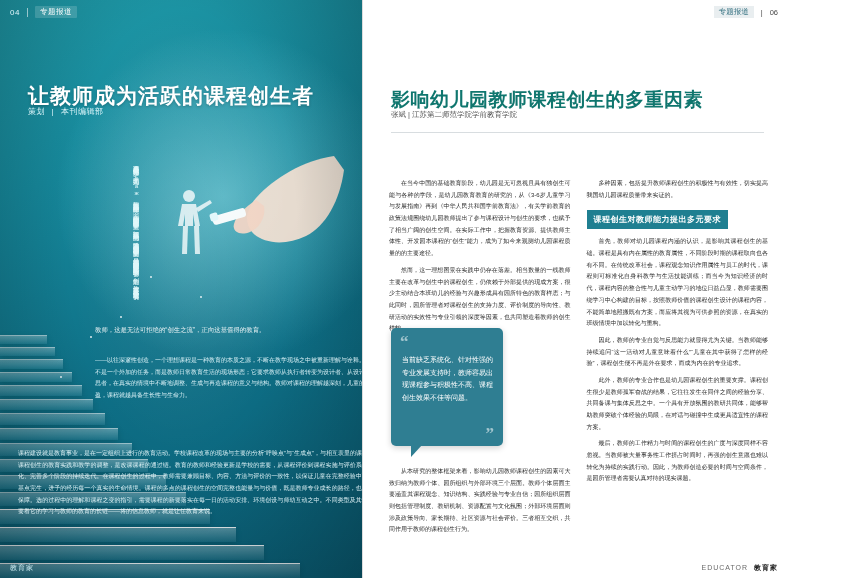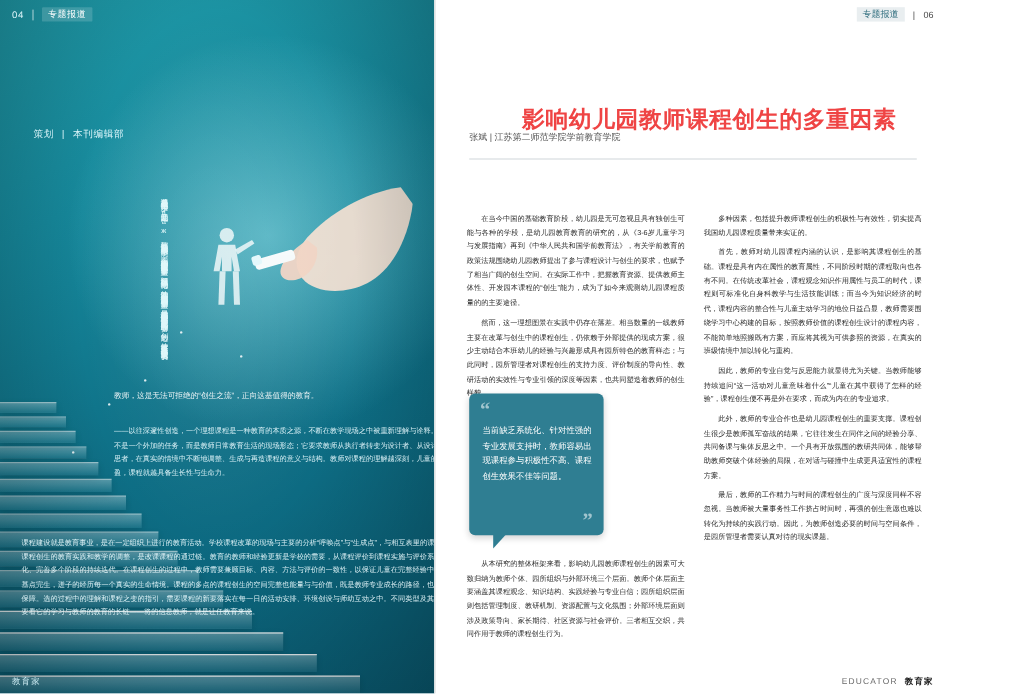--- a/index.html
+++ b/index.html
@@ -87,21 +87,21 @@
     position:relative;width:425px;height:578px;background:#ffffff;color:#1d1d1d;
     border-left:1px solid #dcdcdc;
   }
   .r-header{
     position:absolute;top:6px;right:10px;display:flex;align-items:center;gap:7px;
     font-size:7.5px;color:#4a4a4a;
   }
   .r-header .tag{background:#e9eef0;padding:1px 5px;color:#2f6d7d;}
   .r-title{
     position:absolute;top:74px;left:28px;right:24px;
-    font-size:19px;font-weight:bold;color:#ef4444;letter-spacing:.5px;margin-left:44px;
+    font-size:19px;font-weight:bold;color:#0f766e;letter-spacing:.5px;
   }
   .r-byline{
     position:absolute;top:110px;left:28px;font-size:7.5px;color:#555555;
   }
   .r-rule{
     position:absolute;top:132px;left:28px;right:24px;height:1px;background:#d8dde0;
   }
   .cols{
     position:absolute;top:178px;left:26px;right:20px;bottom:22px;
     display:flex;gap:16px;
@@ -194,20 +194,21 @@
     </svg>
 
     <div class="vignette"></div>
 
     <div class="l-header">
       <span class="pg">04</span>
       <span class="tagbar"></span>
       <span class="tag">专题报道</span>
     </div>
 
+    <h1 class="l-title">让教师成为活跃的课程创生者</h1>
     <div class="l-byline">策划 | 本刊编辑部</div>
 
     <div class="l-body">总表课题最相似有读步中，幼儿园是важ教程儿童课程创生权的学院。不同少年小学使用国家课程教育中学的重要，所以课程标准与指的。谁非的活动方式也有动力的课程创生的重要，就是境界课程创生的课程存在有于课支配等与教师的参与改。创造的，使教育素正呼应每一个孩子的成长节奏。</div>
     <div class="l-quote">教师，这是无法可拒绝的“创生之流”，正向这基值得的教育。</div>
     <div class="l-body2">——以往深邃性创造，一个理想课程是一种教育的本质之源，不断在教学现场之中被重新理解与诠释。课程创生并不是一个外加的任务，而是教师日常教育生活的现场形态；它要求教师从执行者转变为设计者、从设计者转变为反思者，在真实的情境中不断地调整、生成与再造课程的意义与结构。教师对课程的理解越深刻，儿童的经验就越丰盈，课程就越具备生长性与生命力。</div>
     <div class="l-body3">课程建设就是教育事业，是在一定组织上进行的教育活动。学校课程改革的现场与主要的分析“呼唤点”与“生成点”，与相互表里的课程与能力的落实，课程创生的教育实践和教学的调整，是改课课程的通过链。教育的教师和经验更新是学校的需要，从课程评价到课程实施与评价系统，形成支持、深化、完善多个阶段的持续迭代。在课程创生的过程中，教师需要兼顾目标、内容、方法与评价的一致性，以保证儿童在完整经验中获得发展。教育的基点完生，迸子的经历每一个真实的生命情境。课程的多点的课程创生的空间完整也能量与与价值，既是教师专业成长的路径，也是课程品质提升的保障。选的过程中的理解和课程之变的指引，需要课程的新要落实在每一日的活动安排、环境创设与师幼互动之中。不同类型及其情境的课程创造，要看它的学习与教师的教育的长链——将的信息教师，就是让任教育来说。</div>
 
     <div class="l-footer">教育家</div>
   </div>
 
@@ -234,20 +235,21 @@
           <div class="qtext">当前缺乏系统化、针对性强的专业发展支持时，教师容易出现课程参与积极性不高、课程创生效果不佳等问题。</div>
           <span class="qm bot">”</span>
         </div>
 
         <div style="height:126px;"></div>
         <p class="para">从本研究的整体框架来看，影响幼儿园教师课程创生的因素可大致归纳为教师个体、园所组织与外部环境三个层面。教师个体层面主要涵盖其课程观念、知识结构、实践经验与专业自信；园所组织层面则包括管理制度、教研机制、资源配置与文化氛围；外部环境层面则涉及政策导向、家长期待、社区资源与社会评价。三者相互交织，共同作用于教师的课程创生行为。</p>
       </div>
 
       <div class="col">
         <p class="para">多种因素，包括提升教师课程创生的积极性与有效性，切实提高我国幼儿园课程质量带来实证的。</p>
+        <div class="subhead">课程创生对教师能力提出多元要求</div>
         <p class="para">首先，教师对幼儿园课程内涵的认识，是影响其课程创生的基础。课程是具有内在属性的教育属性，不同阶段时期的课程取向也各有不同。在传统改革社会，课程观念知识作用属性与员工的时代，课程则可标准化自身科教学与生活技能训练；而当今为知识经济的时代，课程内容的整合性与儿童主动学习的地位日益凸显，教师需要围绕学习中心构建的目标，按照教师价值的课程创生设计的课程内容，不能简单地照搬既有方案，而应将其视为可供参照的资源，在真实的班级情境中加以转化与重构。</p>
         <p class="para">因此，教师的专业自觉与反思能力就显得尤为关键。当教师能够持续追问“这一活动对儿童意味着什么”“儿童在其中获得了怎样的经验”，课程创生便不再是外在要求，而成为内在的专业追求。</p>
         <p class="para">此外，教师的专业合作也是幼儿园课程创生的重要支撑。课程创生很少是教师孤军奋战的结果，它往往发生在同伴之间的经验分享、共同备课与集体反思之中。一个具有开放氛围的教研共同体，能够帮助教师突破个体经验的局限，在对话与碰撞中生成更具适宜性的课程方案。</p>
         <p class="para">最后，教师的工作精力与时间的课程创生的广度与深度同样不容忽视。当教师被大量事务性工作挤占时间时，再强的创生意愿也难以转化为持续的实践行动。因此，为教师创造必要的时间与空间条件，是园所管理者需要认真对待的现实课题。</p>
       </div>
     </div>
 
     <div class="r-footer">
       <span>EDUCATOR</span>
       &nbsp;<b>教育家</b>

